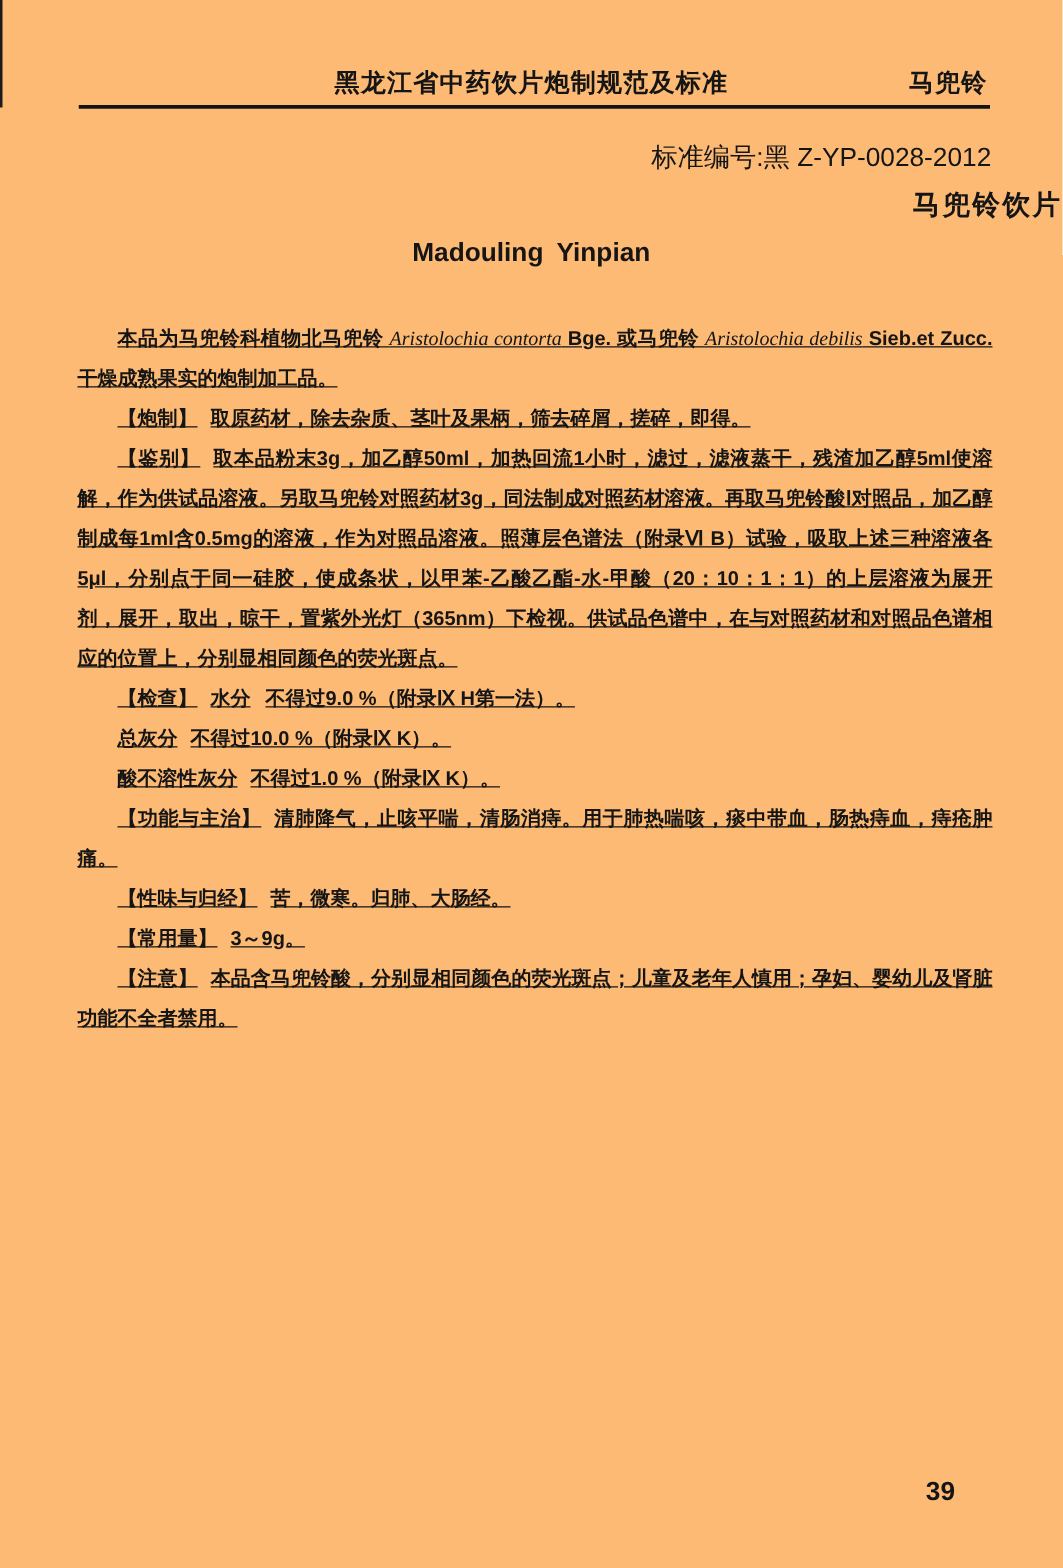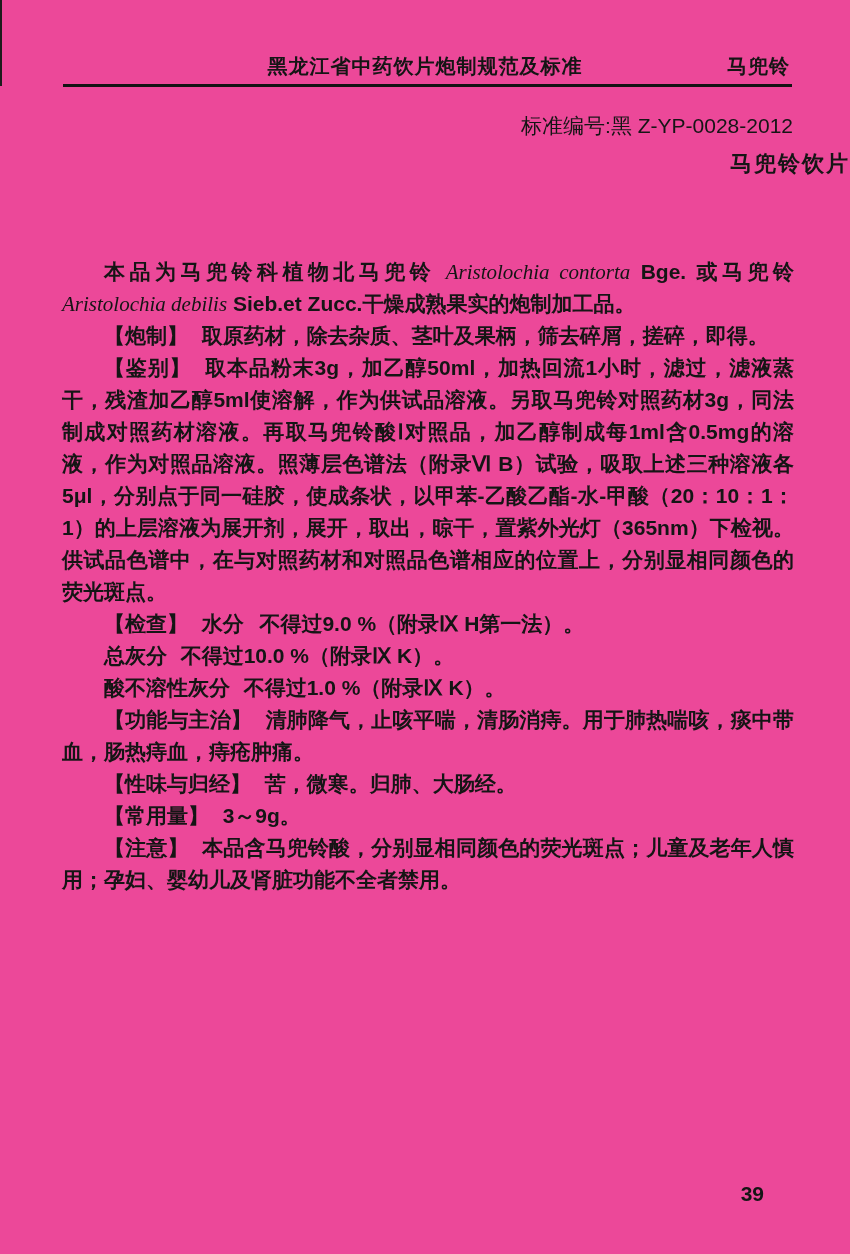--- a/index.html
+++ b/index.html
@@ -1,20 +1,20 @@
 <!DOCTYPE html>
 <html><head>
 <meta charset="utf-8">
 <style>
   html, body { margin: 0; padding: 0; background: #ffffff; }
   .page {
     position: relative;
     width: 850px;
     height: 1254px;
-    background: #ec4899;
+    background: #fdba74;
     color: #151515;
     font-family: "Liberation Sans", sans-serif;
     overflow: hidden;
   }
   
   .scan-edge {
     position: absolute; left: 0; top: 0; width: 2px; height: 86px;
     background: #1c1c1c;
   }
   .header-center {
@@ -39,23 +39,24 @@
     text-align: right;
     font-size: 22px; font-weight: bold; letter-spacing: 2px;
   }
   .doc-subtitle {
     position: absolute; top: 191px; left: 0; right: 0;
     text-align: center;
     font-size: 21px; font-weight: bold; word-spacing: 5px;
   }
   .content {
     position: absolute; top: 256px; left: 62px; width: 732px;
-    font-size: 21px; line-height: 32px;
+    font-size: 16px; line-height: 32px;
     font-weight: bold;
     text-align: justify;
+    text-decoration: underline;
   }
   .content p { margin: 0; text-indent: 2em; }
   .lbl { margin-right: 0.65em; }
   .sub { margin-right: 0.75em; }
   .latin {
     font-family: "Liberation Serif", serif;
     font-style: italic; font-weight: normal;
   }
   .page-num {
     position: absolute; top: 1182px; right: 86px;
@@ -73,20 +74,21 @@
   <div class="header-center">黑龙江省中药饮片炮制规范及标准</div>
 
   <div class="header-right">马兜铃</div>
 
   <div class="header-rule"></div>
 
   <div class="std-no">标准编号:黑 Z-YP-0028-2012</div>
 
   <div class="doc-title">马兜铃饮片</div>
 
+  <div class="doc-subtitle">Madouling Yinpian</div>
 
   <div class="content">
 
     <p><span>本品为马兜铃科植物北马兜铃 </span><span class="latin">Aristolochia contorta</span><span> Bge. 或马兜铃 </span><span class="latin">Aristolochia debilis</span><span> Sieb.et Zucc.干燥成熟果实的炮制加工品。</span></p>
 
     <p><span class="lbl">【炮制】</span><span>取原药材，除去杂质、茎叶及果柄，筛去碎屑，搓碎，即得。</span></p>
 
 
     <p><span class="lbl">【鉴别】</span><span>取本品粉末3g，加乙醇50ml，加热回流1小时，滤过，滤液蒸干，残渣加乙醇5ml使溶解，作为供试品溶液。另取马兜铃对照药材3g，同法制成对照药材溶液。再取马兜铃酸Ⅰ对照品，加乙醇制成每1ml含0.5mg的溶液，作为对照品溶液。照薄层色谱法（附录Ⅵ B）试验，吸取上述三种溶液各5μl，分别点于同一硅胶，使成条状，以甲苯-乙酸乙酯-水-甲酸（20：10：1：1）的上层溶液为展开剂，展开，取出，晾干，置紫外光灯（365nm）下检视。供试品色谱中，在与对照药材和对照品色谱相应的位置上，分别显相同颜色的荧光斑点。</span></p>
 

